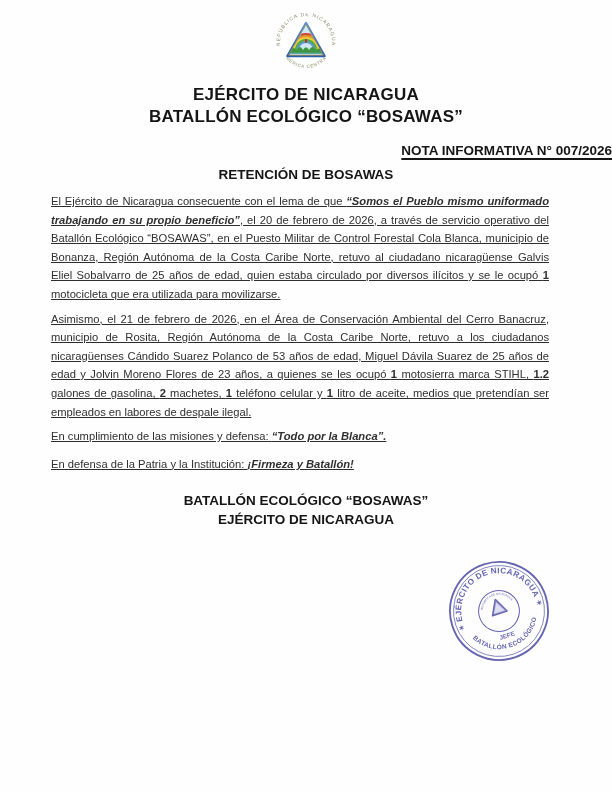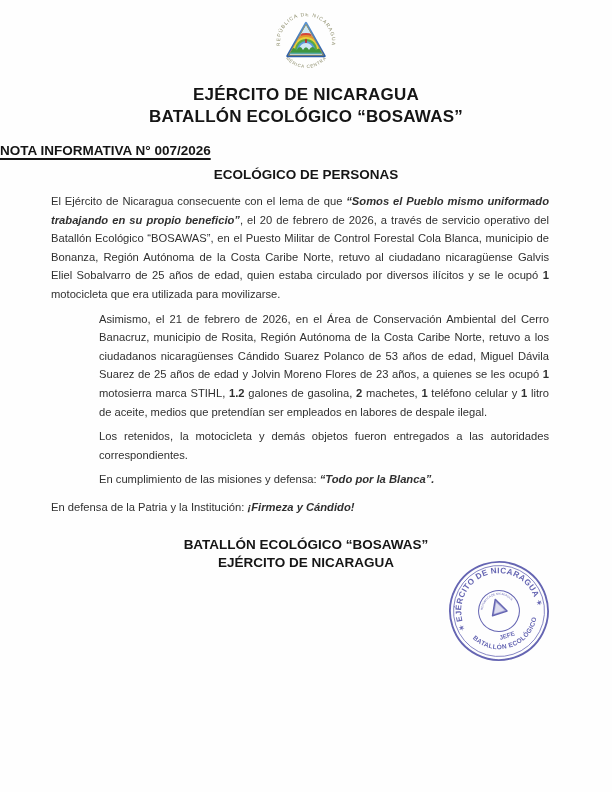--- a/index.html
+++ b/index.html
@@ -4,29 +4,29 @@
 <style>
   html,body{margin:0;padding:0;background:#e8e8e8;}
   .page{
     width:612px;height:792px;background:#fefefe;position:relative;margin:0 auto;
     font-family:"Liberation Sans",sans-serif;color:#2e2e2e;overflow:hidden;
     box-sizing:border-box;
   }
   .emblem{width:66px;height:58px;margin:13px auto 0;display:block;}
   .titles{margin-top:13px;text-align:center;font-size:17px;font-weight:700;
     line-height:22px;color:#151515;letter-spacing:.2px;}
-  .nota{margin-top:15px;text-align:left;font-size:13.5px;font-weight:700;
+  .nota{margin-top:15px;text-align:right;font-size:13.5px;font-weight:700;
     line-height:16px;color:#151515;}
   .nota span{text-decoration:underline;text-underline-offset:3px;text-decoration-thickness:1.5px;}
   .subject{margin-top:8px;text-align:center;font-size:13.5px;font-weight:700;
     line-height:16px;color:#151515;}
-  .body{padding:0 63px 0 51px;}
+  .body{padding:0 63px 0 51px;text-decoration:underline;}
   .body p{margin:6px 0 0;font-size:11.2px;line-height:18.6px;text-align:justify;color:#303030;}
   .body p.first{margin-top:9px;}
-  .body p.gap-sm{margin-top:6px;margin-left:48px;}
+  .body p.gap-sm{margin-top:6px;}
   .body p.gap-md{margin-top:9px;}
   .body p.gap-lg{margin-top:13px;}
   .r-n{font-weight:400;}
   .r-b{font-weight:700;}
   .r-bi{font-weight:700;font-style:italic;}
   .footer{margin-top:19px;text-align:center;font-size:13.5px;font-weight:700;
     line-height:18.6px;color:#151515;}
   .seal{position:absolute;left:448px;top:560px;width:102px;height:102px;opacity:.82;}
   .arc-text{fill:#8b8b68;font-family:"Liberation Sans",sans-serif;}
   .seal-text{fill:#4444a2;font-family:"Liberation Sans",sans-serif;font-weight:700;}
@@ -75,28 +75,27 @@
 
   <div class="titles">
     <div>EJÉRCITO DE NICARAGUA</div>
     <div>BATALLÓN ECOLÓGICO “BOSAWAS”</div>
   </div>
 
   <div class="nota">
     <span>NOTA INFORMATIVA N° 007/2026</span>
   </div>
 
-  <div class="subject">ECOLÓGICO DE PERSONAS</div>
+  <div class="subject">RETENCIÓN DE BOSAWAS</div>
 
   <div class="body">
     <p class="first"><span class="r-n">El Ejército de Nicaragua consecuente con el lema de que </span><span class="r-bi">“Somos el Pueblo mismo uniformado trabajando en su propio beneficio”</span><span class="r-n">, el 20 de febrero de 2026, a través de servicio operativo del Batallón Ecológico “BOSAWAS”, en el Puesto Militar de Control Forestal Cola Blanca, municipio de Bonanza, Región Autónoma de la Costa Caribe Norte, retuvo al ciudadano nicaragüense Galvis Eliel Sobalvarro de 25 años de edad, quien estaba circulado por diversos ilícitos y se le ocupó </span><span class="r-b">1</span><span class="r-n"> motocicleta que era utilizada para movilizarse.</span></p>
     <p class="gap-sm"><span class="r-n">Asimismo, el 21 de febrero de 2026, en el Área de Conservación Ambiental del Cerro Banacruz, municipio de Rosita, Región Autónoma de la Costa Caribe Norte, retuvo a los ciudadanos nicaragüenses Cándido Suarez Polanco de 53 años de edad, Miguel Dávila Suarez de 25 años de edad y Jolvin Moreno Flores de 23 años, a quienes se les ocupó </span><span class="r-b">1</span><span class="r-n"> motosierra marca STIHL, </span><span class="r-b">1.2</span><span class="r-n"> galones de gasolina, </span><span class="r-b">2</span><span class="r-n"> machetes, </span><span class="r-b">1</span><span class="r-n"> teléfono celular y </span><span class="r-b">1</span><span class="r-n"> litro de aceite, medios que pretendían ser empleados en labores de despale ilegal.</span></p>
-    <p class="gap-sm"><span class="r-n">Los retenidos, la motocicleta y demás objetos fueron entregados a las autoridades correspondientes.</span></p>
     <p class="gap-sm"><span class="r-n">En cumplimiento de las misiones y defensa: </span><span class="r-bi">“Todo por la Blanca”.</span></p>
-    <p class="gap-md"><span class="r-n">En defensa de la Patria y la Institución: </span><span class="r-bi">¡Firmeza y Cándido!</span></p>
+    <p class="gap-md"><span class="r-n">En defensa de la Patria y la Institución: </span><span class="r-bi">¡Firmeza y Batallón!</span></p>
   </div>
 
   <div class="footer">
     <div>BATALLÓN ECOLÓGICO “BOSAWAS”</div>
     <div>EJÉRCITO DE NICARAGUA</div>
   </div>
 
   <svg class="seal" viewBox="0 0 100 100" aria-hidden="true">
     <defs>
       <path id="sTop" d="M 16.5,65.6 A 37,37 0 1 1 83.5,65.6" fill="none"></path>

